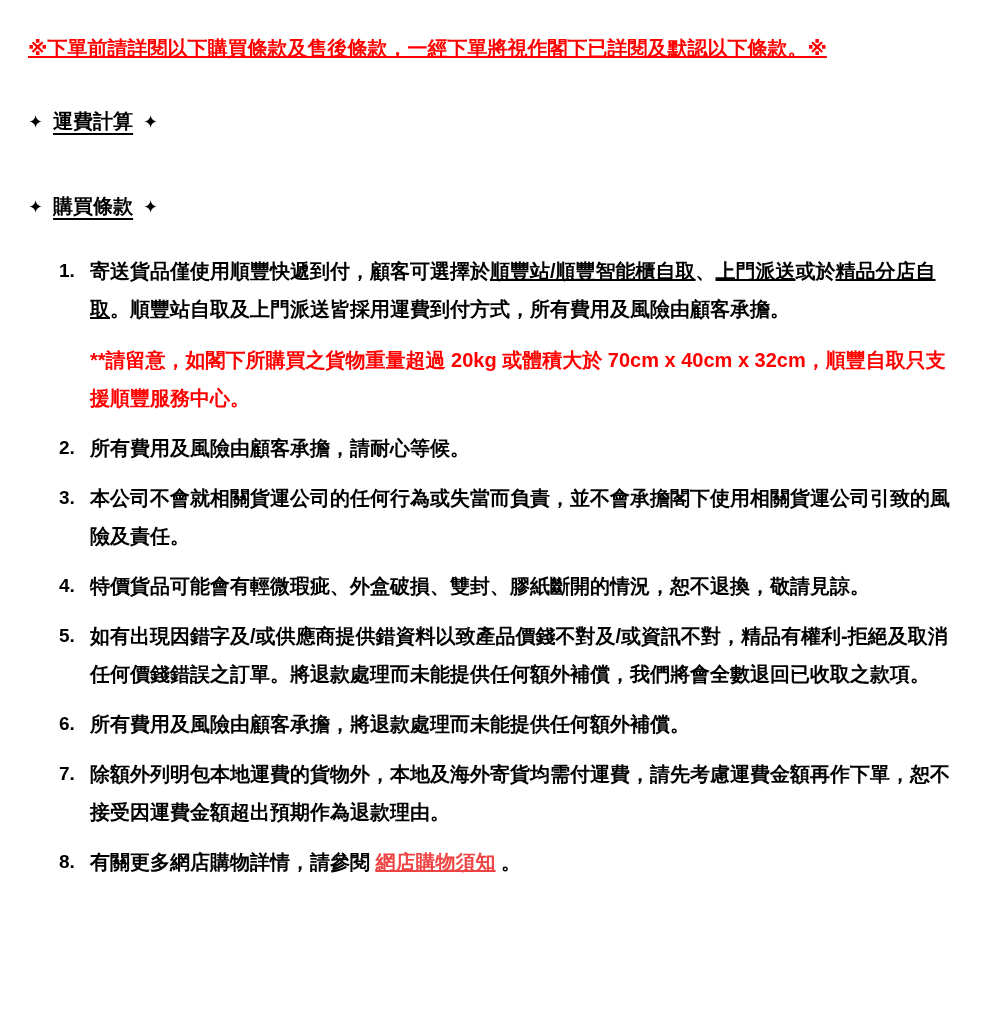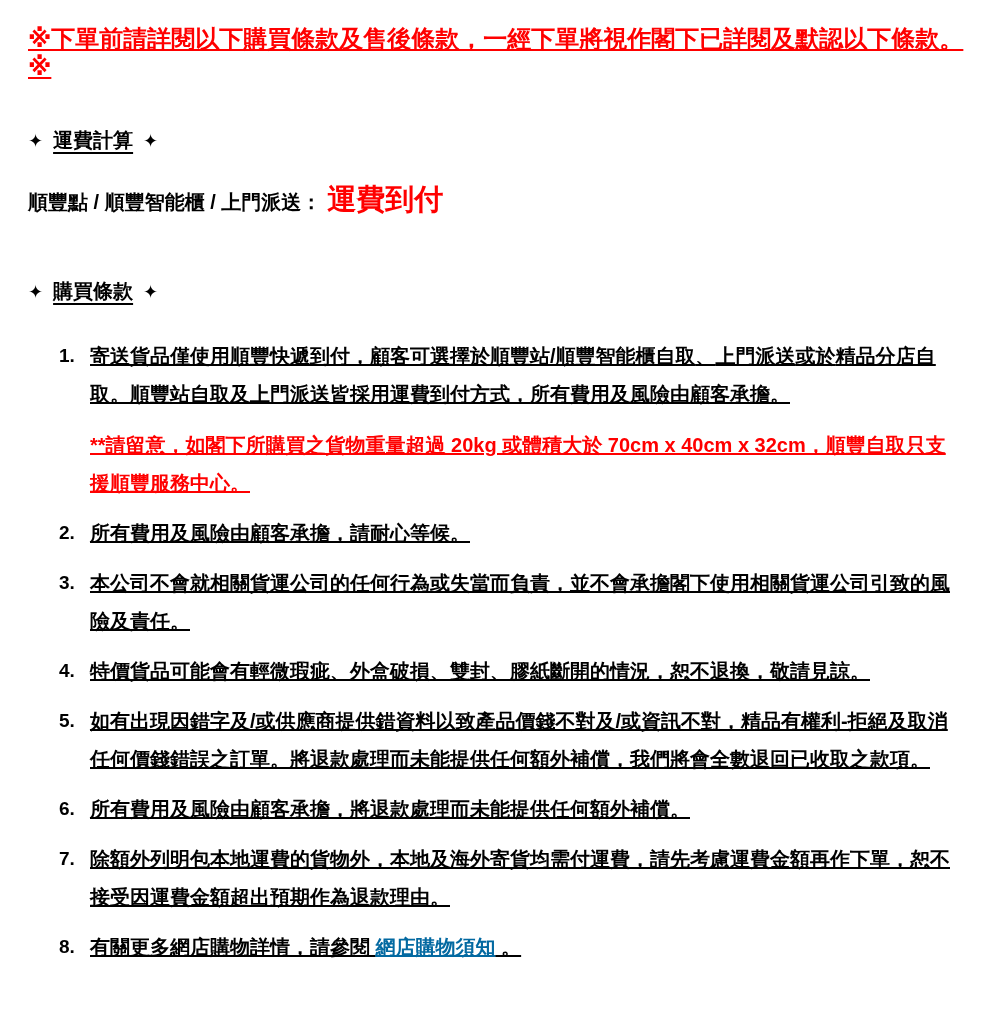--- a/index.html
+++ b/index.html
@@ -11,23 +11,23 @@
     color: #000000;
     font-family: "Liberation Sans", "DejaVu Sans", sans-serif;
   }
   .page {
     width: 1003px;
     min-height: 1024px;
     padding: 14px 28px 20px 28px;
   }
   
   .notice {
-    margin: 11px 0 0 0;
+    margin: 20px 0 0 0;
     color: #ff0000;
-    font-size: 24px;
+    font-size: 20px;
     font-weight: 700;
     line-height: 28px;
     text-decoration: underline;
   }
   
   .section-heading {
     display: flex;
     align-items: baseline;
     gap: 10px;
     font-size: 20px;
@@ -75,50 +75,46 @@
     font-weight: 700;
     line-height: 38px;
   }
   .term-body {
     flex: 1;
     font-size: 20px;
     font-weight: 700;
     line-height: 38px;
     padding-right: 8px;
   }
-  .term-text { margin: 0; text-decoration: underline; }
+  .term-text { margin: 0; }
   .u { text-decoration: underline; }
   .term-note {
     margin: 13px 8px 0 0;
     color: #ff0000;
   }
   .shop-link {
-    color: #0369a1;
+    color: #ef4444;
     text-decoration: underline;
     cursor: pointer;
     margin-top: 43px;
   }
 </style>
 </head>
 <body>
 
 <div class="page">
 
   <p class="notice">※下單前請詳閱以下購買條款及售後條款，一經下單將視作閣下已詳閱及默認以下條款。※</p>
 
   <h2 class="section-heading first">
     <span class="star">✦</span>
     <span class="heading-text">運費計算</span>
     <span class="star">✦</span>
   </h2>
 
-  <p class="ship-line">
-    <span>順豐點 / 順豐智能櫃 / 上門派送：</span>
-    <span class="cod">運費到付</span>
-  </p>
 
 
   <h2 class="section-heading second">
     <span class="star">✦</span>
     <span class="heading-text">購買條款</span>
     <span class="star">✦</span>
   </h2>
 
   <div class="terms-list">
 

